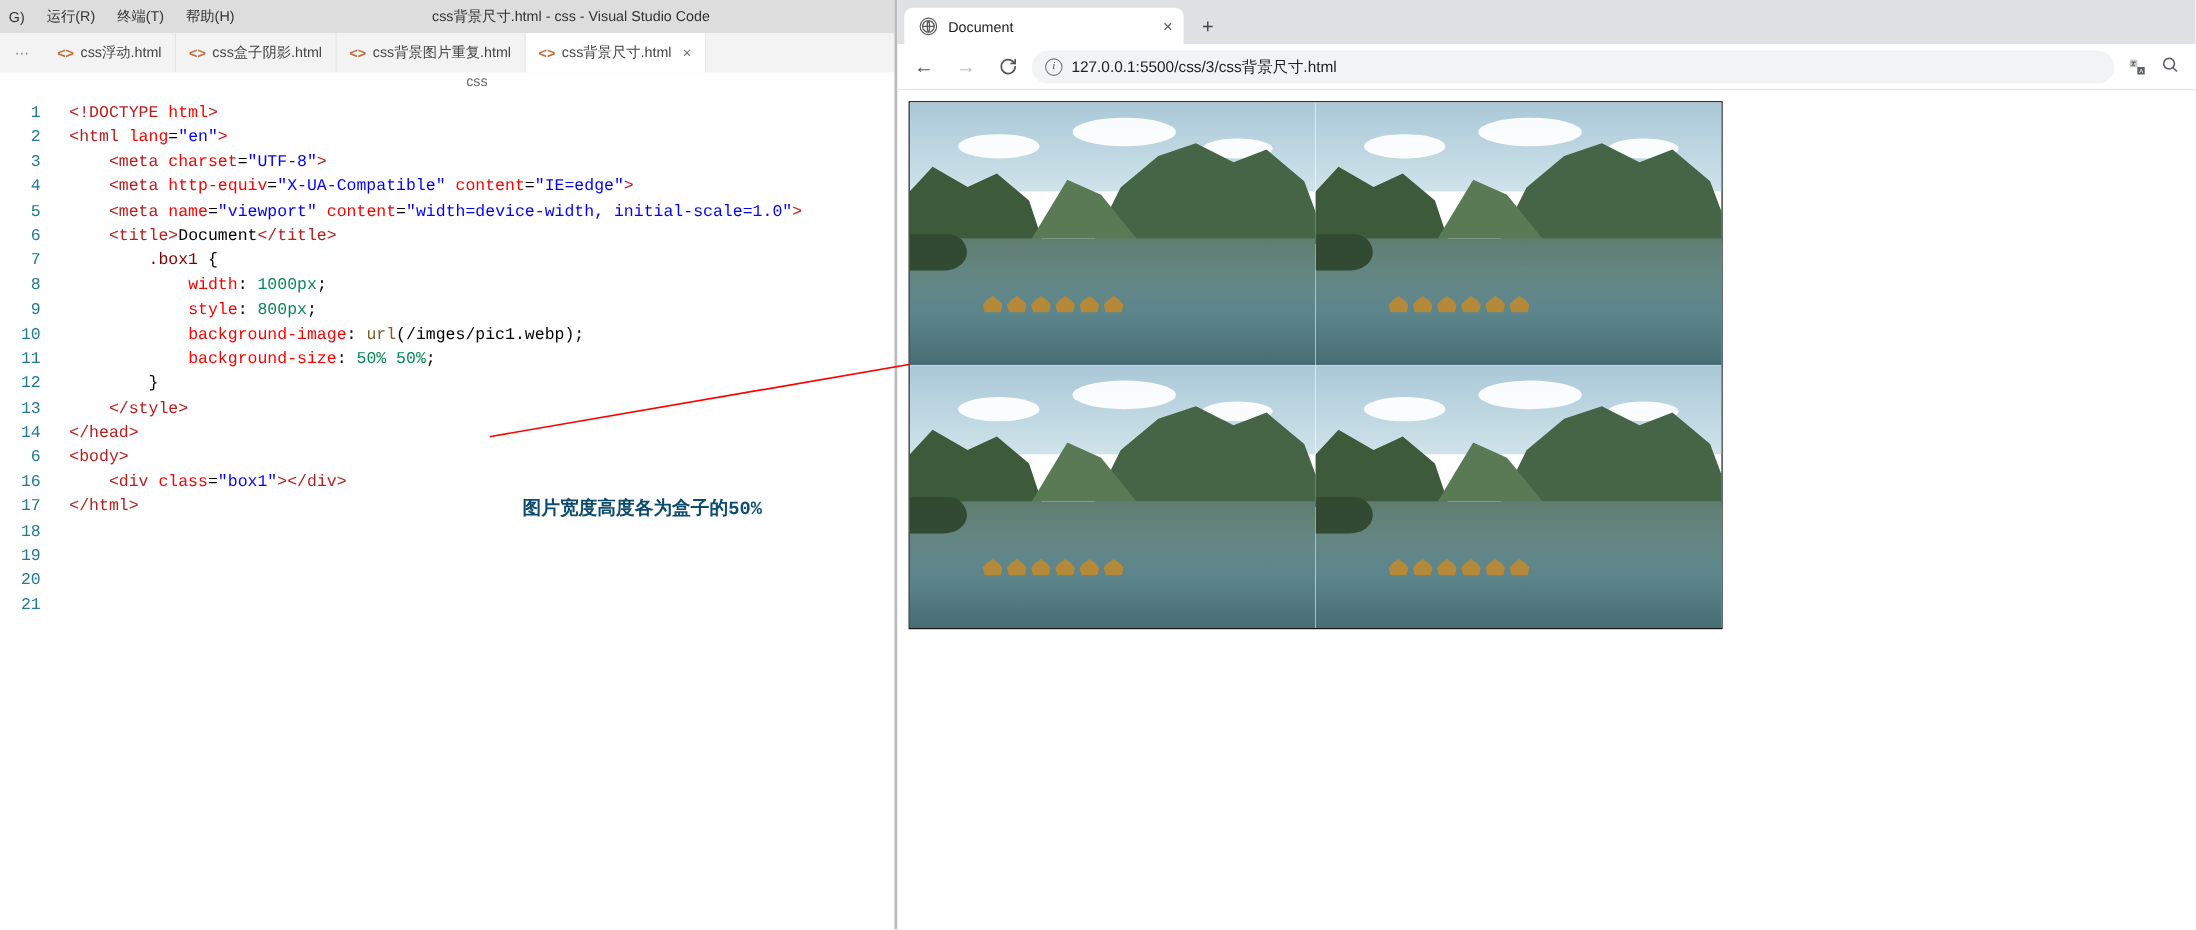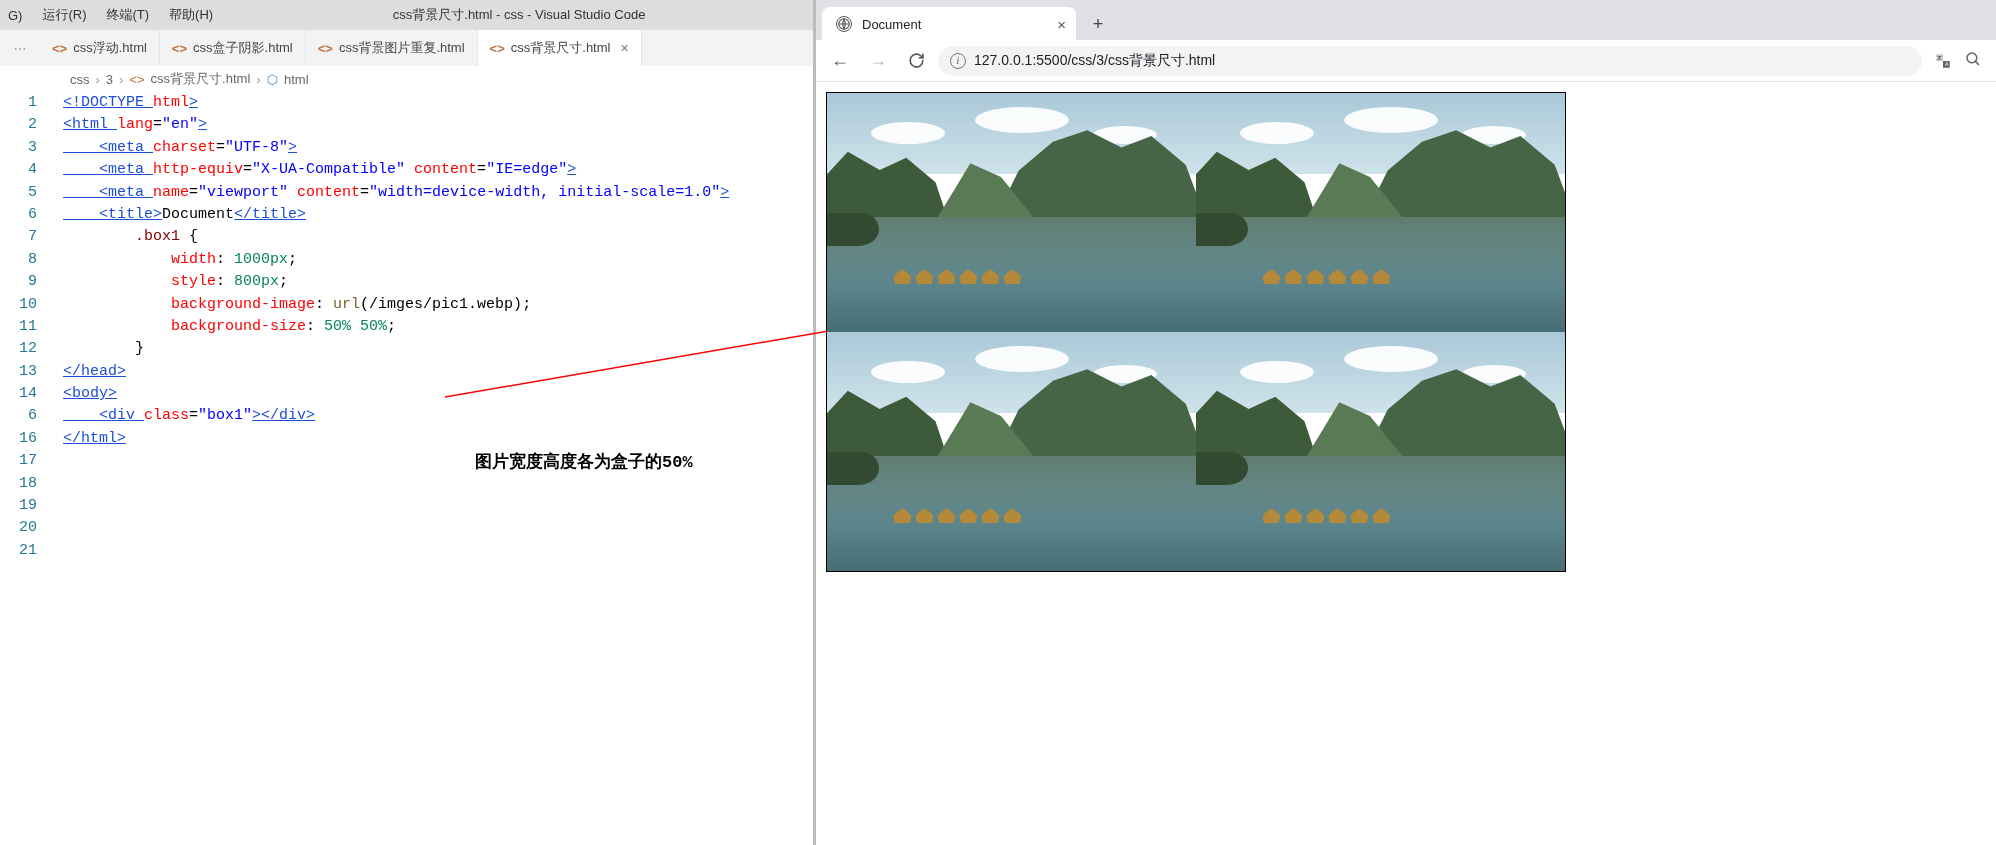--- a/index.html
+++ b/index.html
@@ -12,43 +12,43 @@
 .menu-item { color: #333; font-size: 13px; cursor: default; }
 .title-center { flex: 1; text-align: center; color: #333; font-size: 13px; }
 
 .tabs { display: flex; align-items: stretch; background: #f3f3f3; height: 36px; }
 .tabs-more { width: 40px; display: flex; align-items: center; justify-content: center; color: #888; }
 .tab { display: flex; align-items: center; padding: 0 12px; gap: 6px; color: #444; border-right: 1px solid #e5e5e5; cursor: pointer; white-space: nowrap; }
 .tab.active { background: #ffffff; }
 .tab-icon { color: #c06e3b; font-weight: bold; font-size: 13px; }
 .tab-close { color: #777; font-size: 14px; margin-left: 4px; }
 
-.breadcrumb { display: flex; align-items: center; height: 26px; padding: 0 16px 0 70px; gap: 6px; color: #666; font-size: 13px; background: #fff; }
+.breadcrumb { display: flex; align-items: center; height: 26px; padding: 0 16px 0 70px; gap: 6px; color: #666; font-size: 13px; background: #fff; flex-direction: column; }
 .bc-sep { color: #999; }
 .bc-icon-file { color: #c06e3b; }
 .bc-icon-cube { color: #5b8dd6; }
 
 .editor { flex: 1; display: flex; position: relative; font-family: Consolas, "Courier New", monospace; font-size: 15px; background: #ffffff; }
 .gutter { flex: 0 0 55px; text-align: right; padding-right: 18px; color: #237893; background: #fff; user-select: none; }
 .gutter .ln { height: 22.4px; line-height: 22.4px; }
 .code { flex: 1; padding-left: 8px; position: relative; }
 .code .line { height: 22.4px; line-height: 22.4px; white-space: pre; }
-.tag { color: #1d4ed8; text-decoration: underline; }
+.tag { color: #b91c1c; }
 .attrname { color: #ff0000; }
 .attrval { color: #0000ff; }
 .text { color: #000; }
 .selector { color: #800000; }
 .brace { color: #000; }
 .prop { color: #ff0000; }
 .val { color: #000000; }
 .valgreen { color: #098658; }
 .valfn { color: #795e26; }
 .swatch { display: inline-block; width: 12px; height: 12px; background: #000; border: 1px solid #888; vertical-align: -1px; margin-right: 2px; }
 
-.annotation { position: absolute; color: #000000; font-weight: bold; font-size: 17px; left: 420px; top: 358px; }
+.annotation { position: absolute; color: #0c4a6e; font-weight: bold; font-size: 17px; left: 420px; top: 358px; }
 .arrow-svg { position: absolute; left: 390px; top: 225px; pointer-events: none; }
 
 
 .browser { flex: 1; display: flex; flex-direction: column; background: #fff; }
 .tabstrip { display: flex; align-items: center; height: 40px; background: #dfe1e5; padding: 8px 6px 0 6px; gap: 8px; }
 .btab { display: flex; align-items: center; gap: 10px; background: #ffffff; border-radius: 8px 8px 0 0; padding: 6px 10px 6px 14px; width: 254px; height: 34px; }
 .btab-icon-circle { width: 16px; height: 16px; border: 1.5px solid #555; border-radius: 50%; display: flex; align-items: center; justify-content: center; font-size: 10px; }
 .btab-title { flex: 1; color: #222; font-size: 13px; }
 .btab-close { color: #555; font-size: 15px; cursor: pointer; }
 .newtab { width: 28px; height: 28px; display: flex; align-items: center; justify-content: center; color: #444; font-size: 18px; cursor: pointer; }
@@ -158,20 +158,21 @@
         <div class="line"><span class="tag">    &lt;meta </span><span class="attrname">charset</span><span class="text">=</span><span class="attrval">"UTF-8"</span><span class="tag">&gt;</span></div>
         <div class="line"><span class="tag">    &lt;meta </span><span class="attrname">http-equiv</span><span class="text">=</span><span class="attrval">"X-UA-Compatible"</span><span> </span><span class="attrname">content</span><span class="text">=</span><span class="attrval">"IE=edge"</span><span class="tag">&gt;</span></div>
         <div class="line"><span class="tag">    &lt;meta </span><span class="attrname">name</span><span class="text">=</span><span class="attrval">"viewport"</span><span> </span><span class="attrname">content</span><span class="text">=</span><span class="attrval">"width=device-width, initial-scale=1.0"</span><span class="tag">&gt;</span></div>
         <div class="line"><span class="tag">    &lt;title&gt;</span><span class="text">Document</span><span class="tag">&lt;/title&gt;</span></div>
         <div class="line"><span class="selector">        .box1 </span><span class="brace">{</span></div>
         <div class="line"><span>            </span><span class="prop">width</span><span class="text">: </span><span class="valgreen">1000px</span><span class="text">;</span></div>
         <div class="line"><span>            </span><span class="prop">style</span><span class="text">: </span><span class="valgreen">800px</span><span class="text">;</span></div>
         <div class="line"><span>            </span><span class="prop">background-image</span><span class="text">: </span><span class="valfn">url</span><span class="val">(/imges/pic1.webp)</span><span class="text">;</span></div>
         <div class="line"><span>            </span><span class="prop">background-size</span><span class="text">: </span><span class="valgreen">50% 50%</span><span class="text">;</span></div>
         <div class="line"><span>        </span><span class="brace">}</span></div>
+        <div class="line"><span class="tag">    &lt;/style&gt;</span></div>
         <div class="line"><span class="tag">&lt;/head&gt;</span></div>
         <div class="line"><span class="tag">&lt;body&gt;</span></div>
         <div class="line"><span class="tag">    &lt;div </span><span class="attrname">class</span><span class="text">=</span><span class="attrval">"box1"</span><span class="tag">&gt;</span><span class="tag">&lt;/div&gt;</span></div>
         <div class="line"><span class="tag">&lt;/html&gt;</span></div>
 
         <div class="annotation">图片宽度高度各为盒子的50%</div>
         <svg class="arrow-svg" width="440" height="130">
           <defs>
               <marker id="ah" markerWidth="10" markerHeight="8" refX="9" refY="4" orient="auto">
                 <path d="M0,0 L10,4 L0,8 Z" fill="#ff0000"></path>

